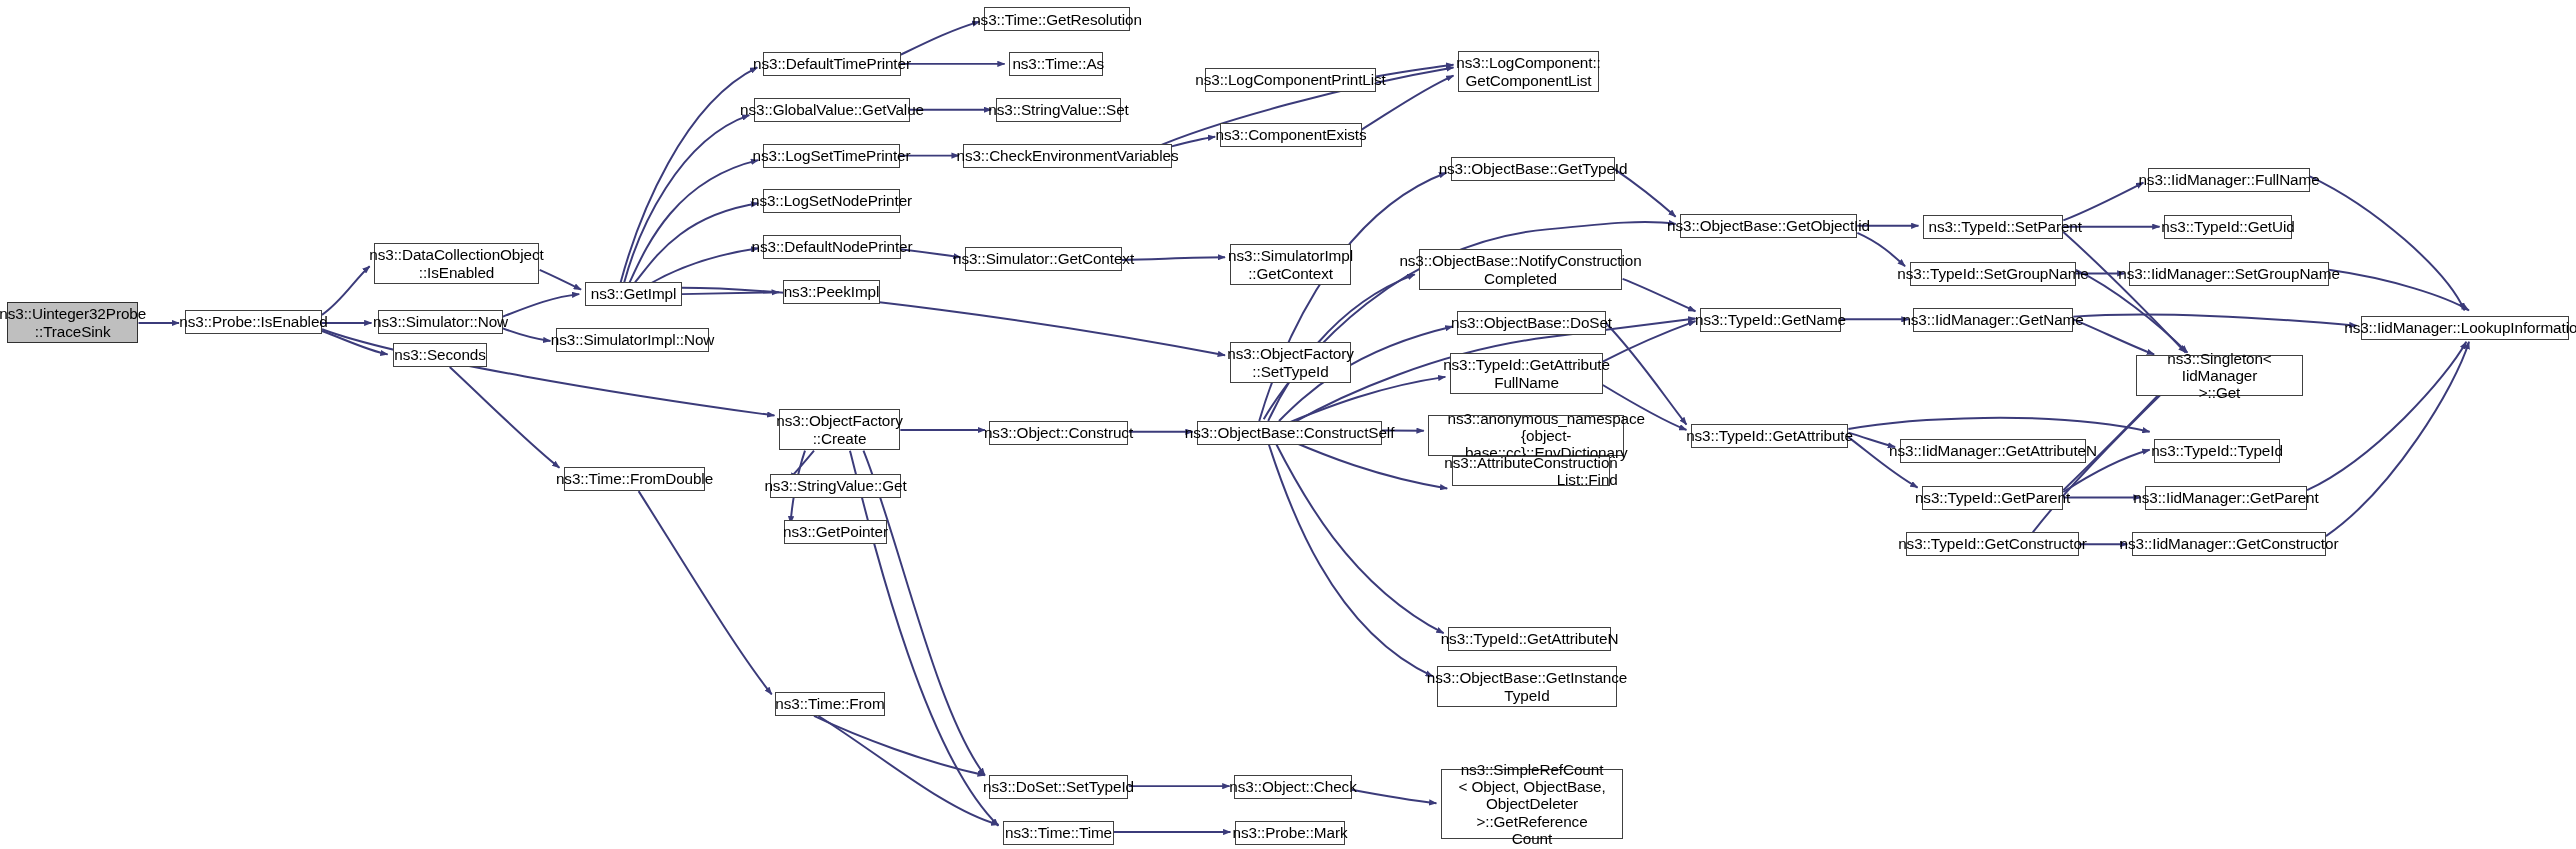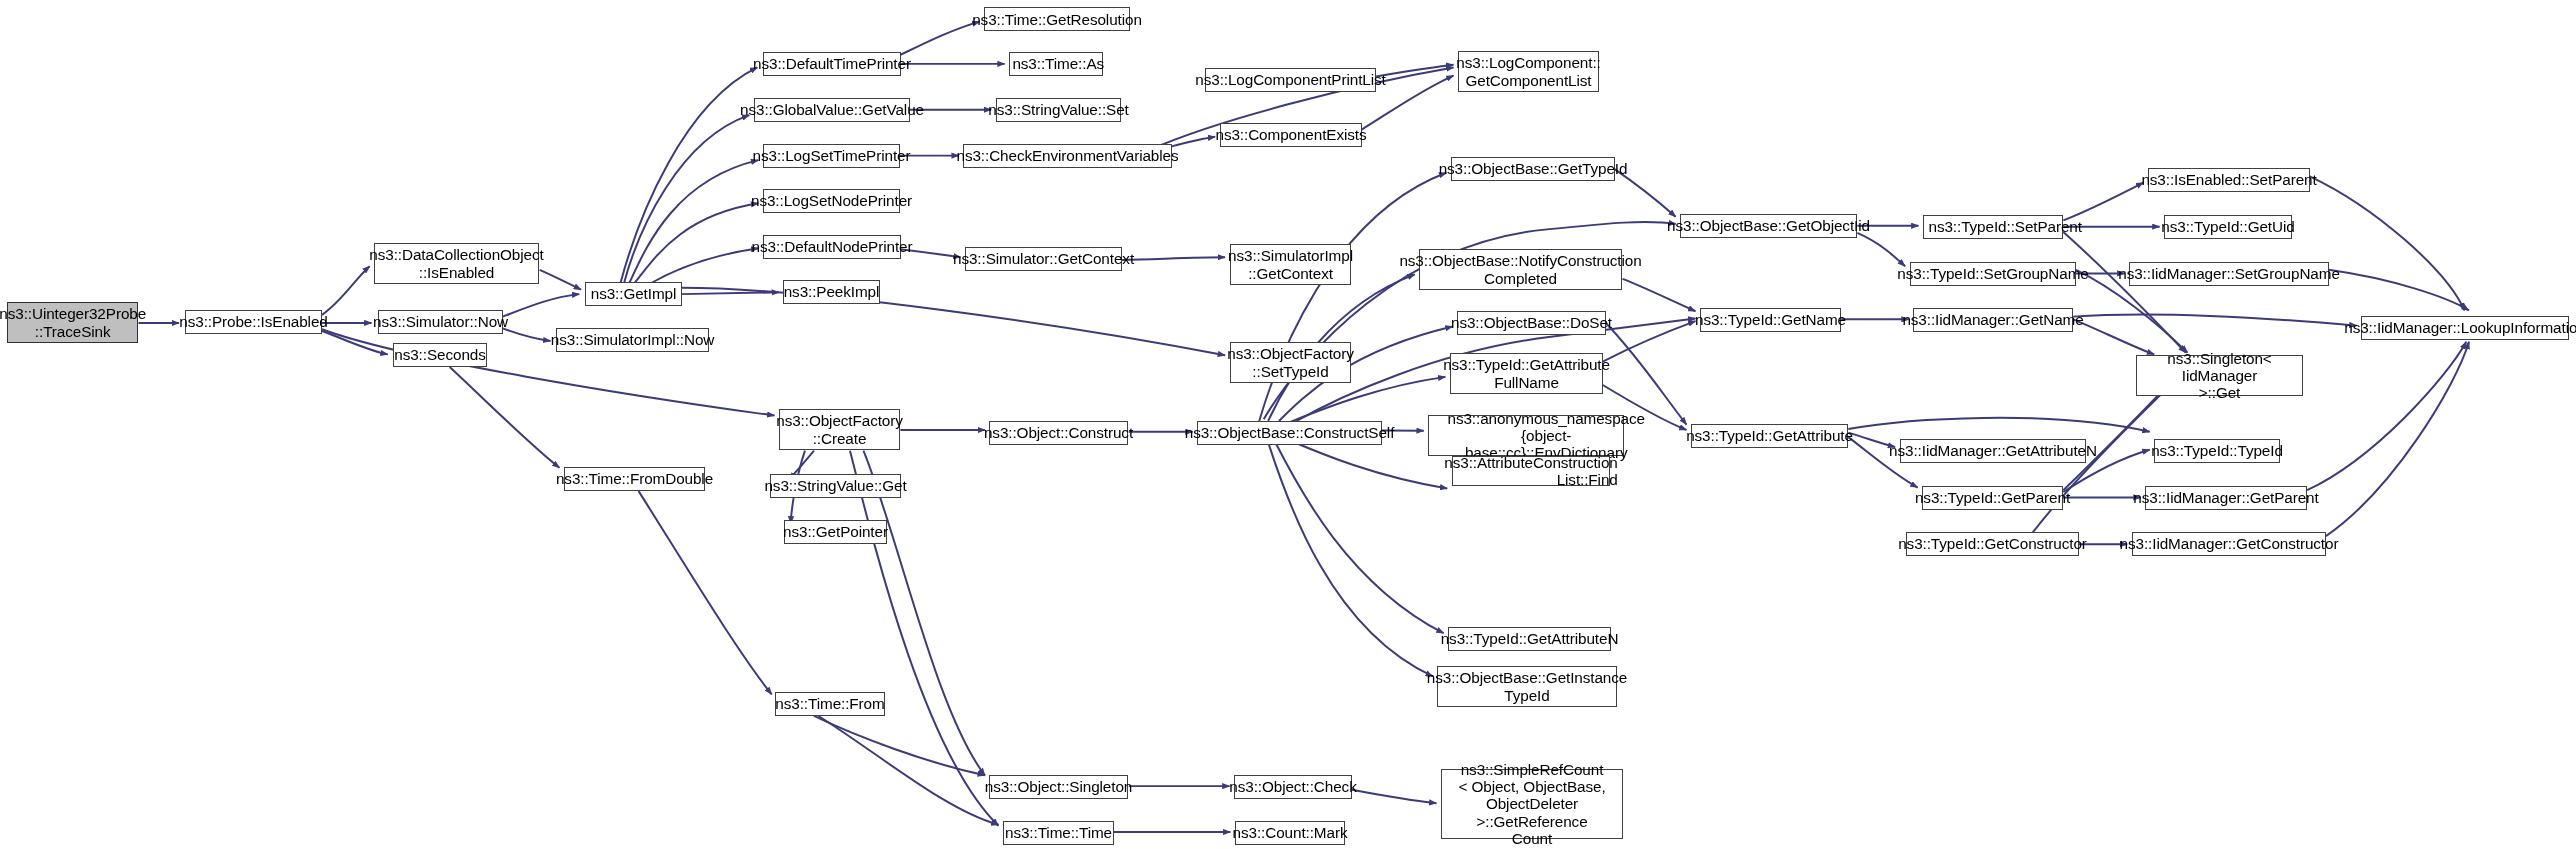--- a/index.html
+++ b/index.html
@@ -185,33 +185,33 @@
 TypeId</div>
       <div class="gnode" style="left: 1680px; top: 214px; width: 177px; height: 24px;">ns3::ObjectBase::GetObjectIid</div>
       <div class="gnode" style="left: 1700px; top: 308px; width: 141px; height: 24px;">ns3::TypeId::GetName</div>
       <div class="gnode" style="left: 1691px; top: 424px; width: 157px; height: 24px;">ns3::TypeId::GetAttribute</div>
       <div class="gnode" style="left: 1923px; top: 215px; width: 140px; height: 24px; padding-left: 28px;">ns3::TypeId::SetParent</div>
       <div class="gnode" style="left: 1910px; top: 262px; width: 166px; height: 24px;">ns3::TypeId::SetGroupName</div>
       <div class="gnode" style="left: 1913px; top: 308px; width: 160px; height: 24px;">ns3::IidManager::GetName</div>
       <div class="gnode" style="left: 1900px; top: 439px; width: 186px; height: 24px;">ns3::IidManager::GetAttributeN</div>
       <div class="gnode" style="left: 1922px; top: 486px; width: 141px; height: 24px;">ns3::TypeId::GetParent</div>
       <div class="gnode" style="left: 1906px; top: 532px; width: 173px; height: 24px;">ns3::TypeId::GetConstructor</div>
-      <div class="gnode" style="left: 2148px; top: 168px; width: 162px; height: 24px;">ns3::IsEnabled::SetParent</div>
+      <div class="gnode" style="left: 2148px; top: 168px; width: 162px; height: 24px;">ns3::IidManager::FullName</div>
       <div class="gnode" style="left: 2164px; top: 215px; width: 128px; height: 24px;">ns3::TypeId::GetUid</div>
       <div class="gnode" style="left: 2129px; top: 262px; width: 200px; height: 24px;">ns3::IidManager::SetGroupName</div>
       <div class="gnode" style="left: 2136px; top: 355px; width: 167px; height: 41px;">ns3::Singleton&lt; IidManager
 &gt;::Get</div>
       <div class="gnode" style="left: 2154px; top: 439px; width: 126px; height: 24px;">ns3::TypeId::TypeId</div>
       <div class="gnode" style="left: 2145px; top: 486px; width: 162px; height: 24px;">ns3::IidManager::GetParent</div>
       <div class="gnode" style="left: 2132px; top: 532px; width: 194px; height: 24px;">ns3::IidManager::GetConstructor</div>
       <div class="gnode" style="left: 2361px; top: 316px; width: 208px; height: 24px;">ns3::IidManager::LookupInformation</div>
       <div class="gnode" style="left: 775px; top: 692px; width: 110px; height: 24px;">ns3::Time::From</div>
-      <div class="gnode" style="left: 989px; top: 775px; width: 139px; height: 24px;">ns3::Object::Singleton</div>
+      <div class="gnode" style="left: 989px; top: 775px; width: 139px; height: 24px;">ns3::DoSet::SetTypeId</div>
       <div class="gnode" style="left: 1234px; top: 775px; width: 118px; height: 24px;">ns3::Object::Check</div>
       <div class="gnode" style="left: 1441px; top: 769px; width: 182px; height: 70px;">ns3::SimpleRefCount
 &lt; Object, ObjectBase,
 ObjectDeleter &gt;::GetReference
 Count</div>
       <div class="gnode" style="left: 1003px; top: 821px; width: 111px; height: 24px;">ns3::Time::Time</div>
-      <div class="gnode" style="left: 1235px; top: 821px; width: 110px; height: 24px;">ns3::Count::Mark</div>
+      <div class="gnode" style="left: 1235px; top: 821px; width: 110px; height: 24px;">ns3::Probe::Mark</div>
     </div>
 </div>
 
 
 </body></html>

